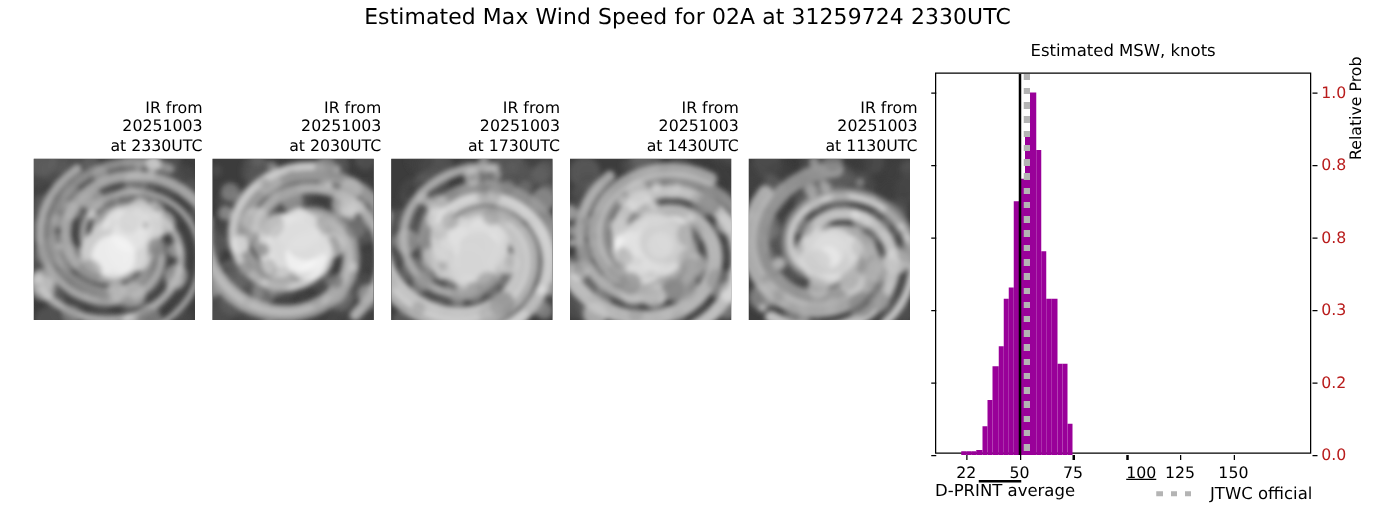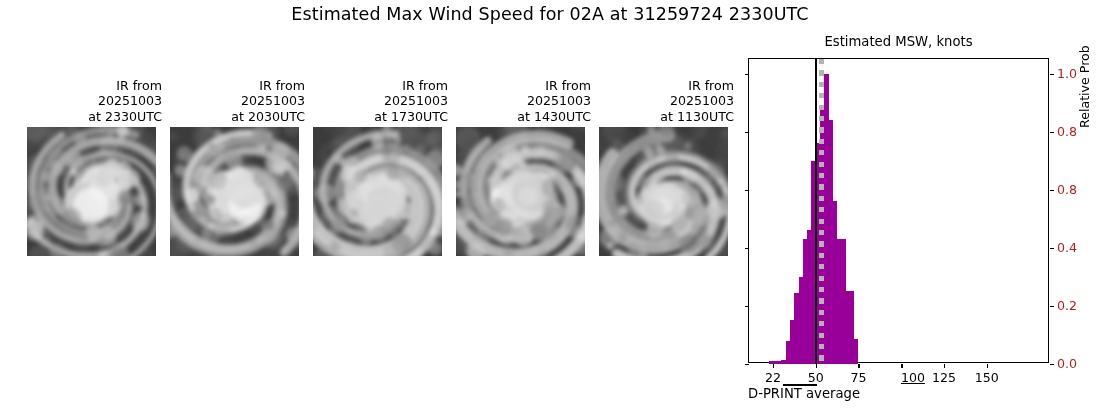--- a/index.html
+++ b/index.html
@@ -1482,33 +1482,37 @@
       <div class="tick-x" style="left: 237.72px;"></div>
       <div class="tick-x-label" style="left: 212.72px;">150</div>
       <div class="tick-y" style="top: 305px;"></div>
       <div class="tick-y-right" style="top: 305px;"></div>
       <div class="tick-y-label" style="top: 297px;">0.0</div>
       <div class="tick-y" style="top: 246.9px;"></div>
       <div class="tick-y-right" style="top: 246.9px;"></div>
       <div class="tick-y-label" style="top: 223px; margin-top: 16px;">0.2</div>
       <div class="tick-y" style="top: 188.81px;"></div>
       <div class="tick-y-right" style="top: 188.81px;"></div>
-      <div class="tick-y-label" style="top: 180.81px;">0.4</div>
+      <div class="tick-y-label" style="top: 180.81px;">0.3</div>
       <div class="tick-y" style="top: 130.71px;"></div>
       <div class="tick-y-right" style="top: 130.71px;"></div>
       <div class="tick-y-label" style="top: 122.71px;">0.8</div>
       <div class="tick-y" style="top: 72.62px;"></div>
       <div class="tick-y-right" style="top: 72.62px;"></div>
       <div class="tick-y-label" style="top: 64.62px;">0.8</div>
       <div class="tick-y" style="top: 14.52px;"></div>
       <div class="tick-y-right" style="top: 14.52px;"></div>
       <div class="tick-y-label" style="top: 6.52px;">1.0</div>
     </div>
 </div>
 
 <div id="ylabel">Relative Prob</div>
 
 <div id="legend">
   <div class="legend-entry" style="left:0px;flex-direction:column;">
     <span class="legend-swatch-solid"></span>
     <span class="legend-text">D-PRINT average</span>
   </div>
+  <div class="legend-entry" style="left:177px;">
+    <span class="legend-swatch-dashed"></span>
+    <span class="legend-text">JTWC official</span>
+  </div>
 </div>
 
 </body></html>

